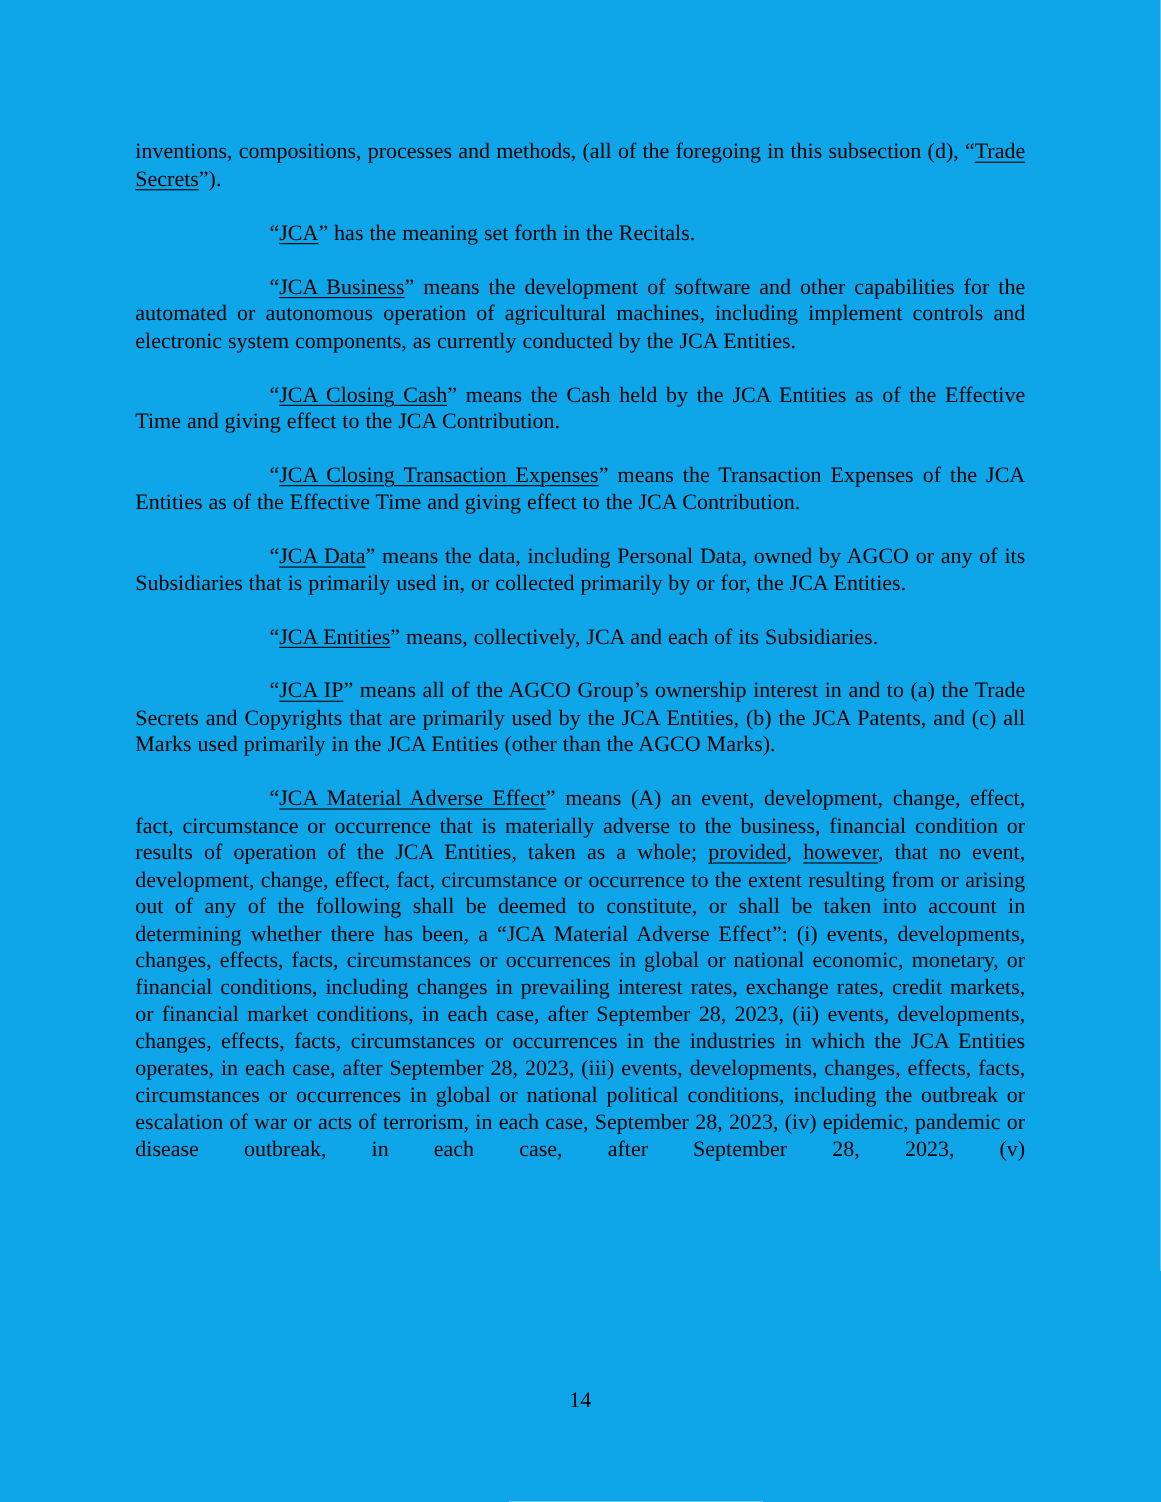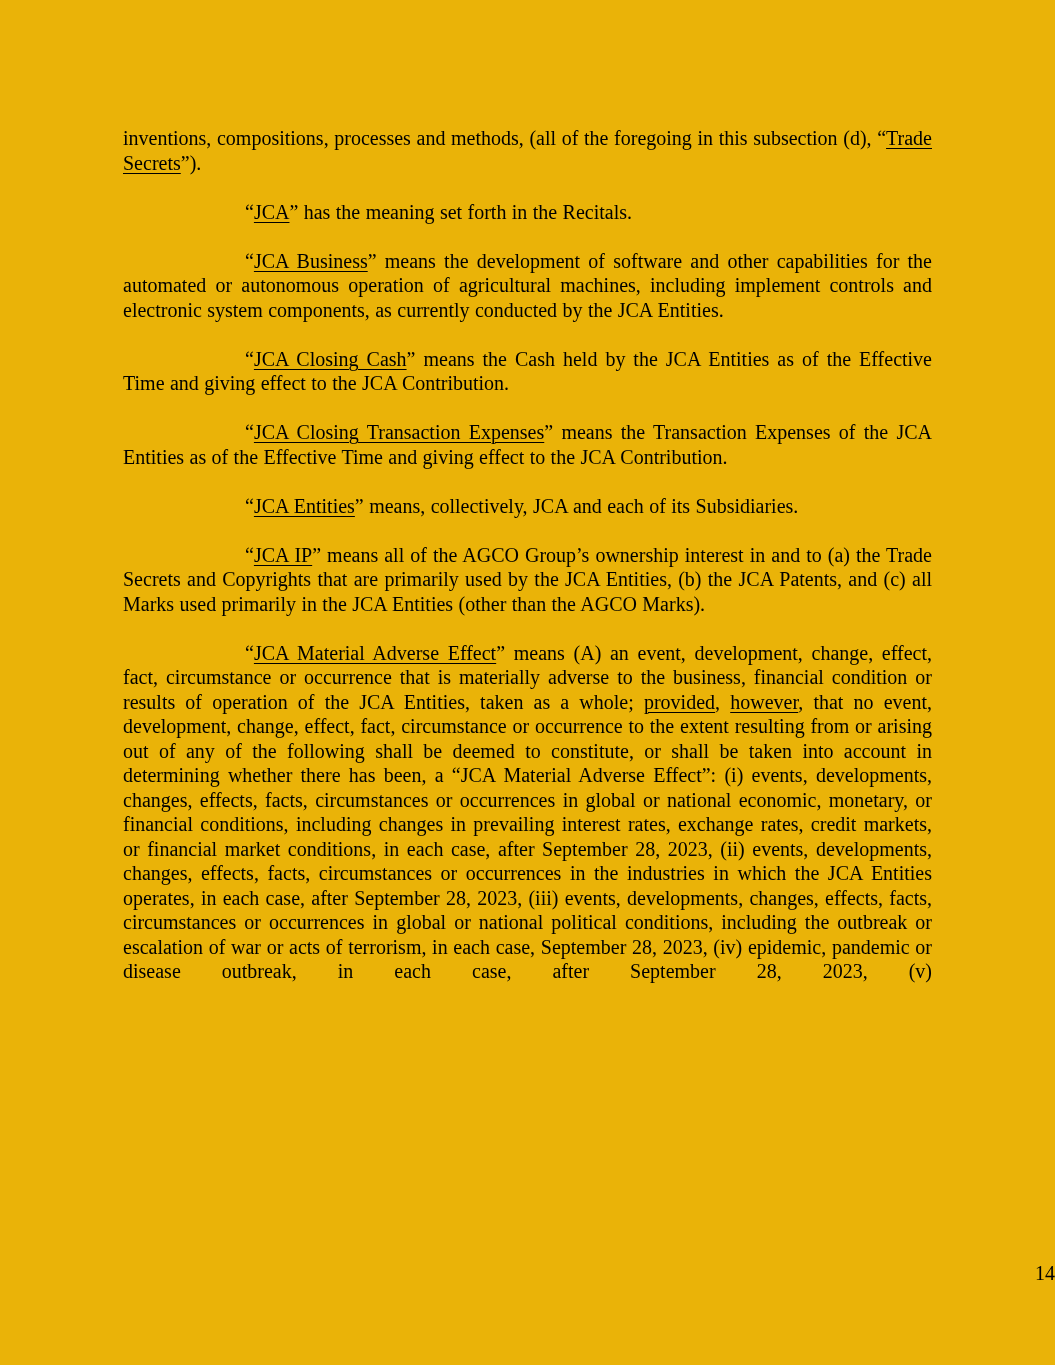--- a/index.html
+++ b/index.html
@@ -8,21 +8,21 @@
     width: 1055px;
     height: 1365px;
     position: relative;
     font-family: "Liberation Serif", "DejaVu Serif", serif;
     color: #000000;
     overflow: hidden;
   }
   .page {
     position: absolute;
     inset: 0;
-    background: #eab308;
+    background: #0ea5e9;
   }
   .doc-body {
     position: absolute;
     top: 126px;
     left: 123px;
     right: 123px;
   }
   p.para {
     font-size: 20px;
     line-height: 24.5px;
@@ -31,33 +31,34 @@
     word-spacing: 0.02em;
   }
   p.para.indent { text-indent: 122px; margin-top: 24px; }
   p.para.justify-last { text-align-last: justify; }
   .defined-term { text-decoration: underline; text-underline-offset: 3px; text-decoration-thickness: 1px; }
   .page-number {
     position: absolute;
     top: 1261px;
     left: 0;
     width: 100%;
-    text-align: right;
+    text-align: center;
     font-size: 20px;
     line-height: 24.5px;
   }
 </style>
 </head>
 <body>
 
 <div class="page">
   <div class="doc-body">
       <p class="para"><span>inventions, compositions, processes and methods, (all of the foregoing in this subsection (d), “</span><span class="defined-term">Trade Secrets</span><span>”).</span></p>
       <p class="para indent"><span>“</span><span class="defined-term">JCA</span><span>” has the meaning set forth in the Recitals.</span></p>
       <p class="para indent"><span>“</span><span class="defined-term">JCA Business</span><span>” means the development of software and other capabilities for the automated or autonomous operation of agricultural machines, including implement controls and electronic system components, as currently conducted by the JCA Entities.</span></p>
       <p class="para indent"><span>“</span><span class="defined-term">JCA Closing Cash</span><span>” means the Cash held by the JCA Entities as of the Effective Time and giving effect to the JCA Contribution.</span></p>
       <p class="para indent"><span>“</span><span class="defined-term">JCA Closing Transaction Expenses</span><span>” means the Transaction Expenses of the JCA Entities as of the Effective Time and giving effect to the JCA Contribution.</span></p>
+      <p class="para indent"><span>“</span><span class="defined-term">JCA Data</span><span>” means the data, including Personal Data, owned by AGCO or any of its Subsidiaries that is primarily used in, or collected primarily by or for, the JCA Entities.</span></p>
       <p class="para indent"><span>“</span><span class="defined-term">JCA Entities</span><span>” means, collectively, JCA and each of its Subsidiaries.</span></p>
       <p class="para indent"><span>“</span><span class="defined-term">JCA IP</span><span>” means all of the AGCO Group’s ownership interest in and to (a) the Trade Secrets and Copyrights that are primarily used by the JCA Entities, (b) the JCA Patents, and (c) all Marks used primarily in the JCA Entities (other than the AGCO Marks).</span></p>
       <p class="para indent justify-last"><span>“</span><span class="defined-term">JCA Material Adverse Effect</span><span>” means (A) an event, development, change, effect, fact, circumstance or occurrence that is materially adverse to the business, financial condition or results of operation of the JCA Entities, taken as a whole; </span><span class="defined-term">provided</span><span>, </span><span class="defined-term">however</span><span>, that no event, development, change, effect, fact, circumstance or occurrence to the extent resulting from or arising out of any of the following shall be deemed to constitute, or shall be taken into account in determining whether there has been, a “JCA Material Adverse Effect”: (i) events, developments, changes, effects, facts, circumstances or occurrences in global or national economic, monetary, or financial conditions, including changes in prevailing interest rates, exchange rates, credit markets, or financial market conditions, in each case, after September 28, 2023, (ii) events, developments, changes, effects, facts, circumstances or occurrences in the industries in which the JCA Entities operates, in each case, after September 28, 2023, (iii) events, developments, changes, effects, facts, circumstances or occurrences in global or national political conditions, including the outbreak or escalation of war or acts of terrorism, in each case, September 28, 2023, (iv) epidemic, pandemic or disease outbreak, in each case, after September 28, 2023, (v)</span></p>
     </div>
   <div class="page-number">14</div>
 </div>
 
 </body></html>

